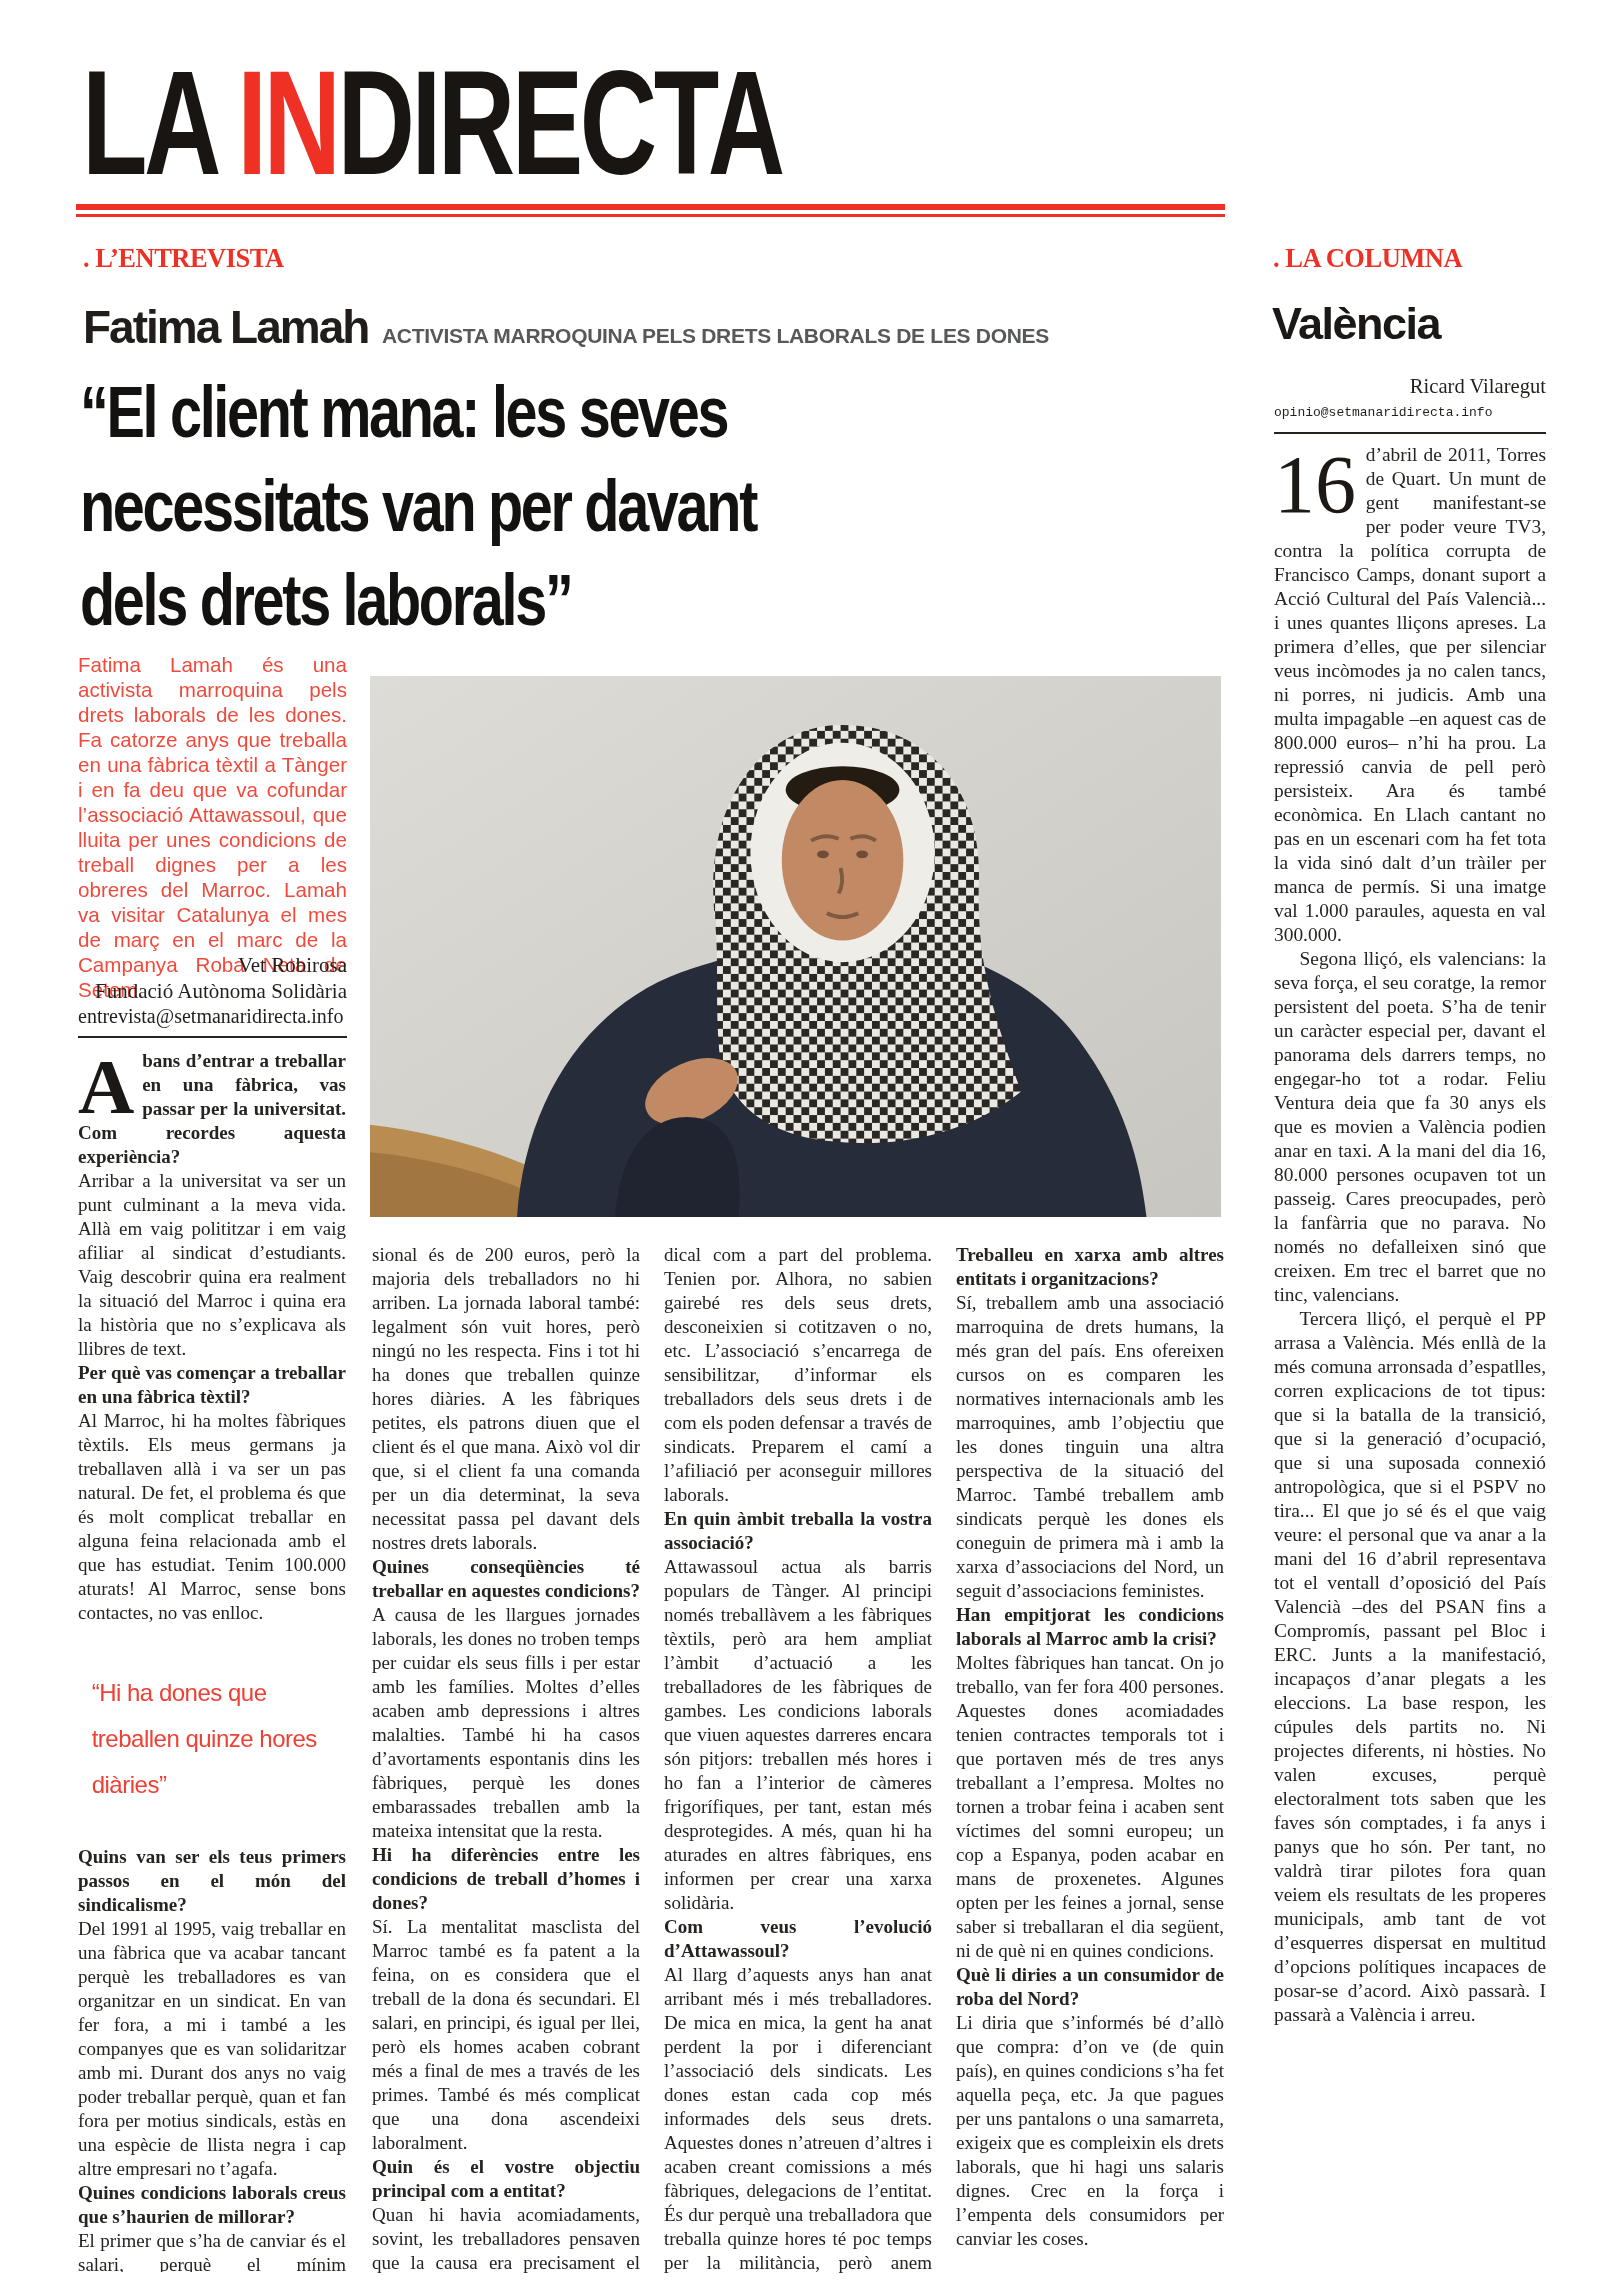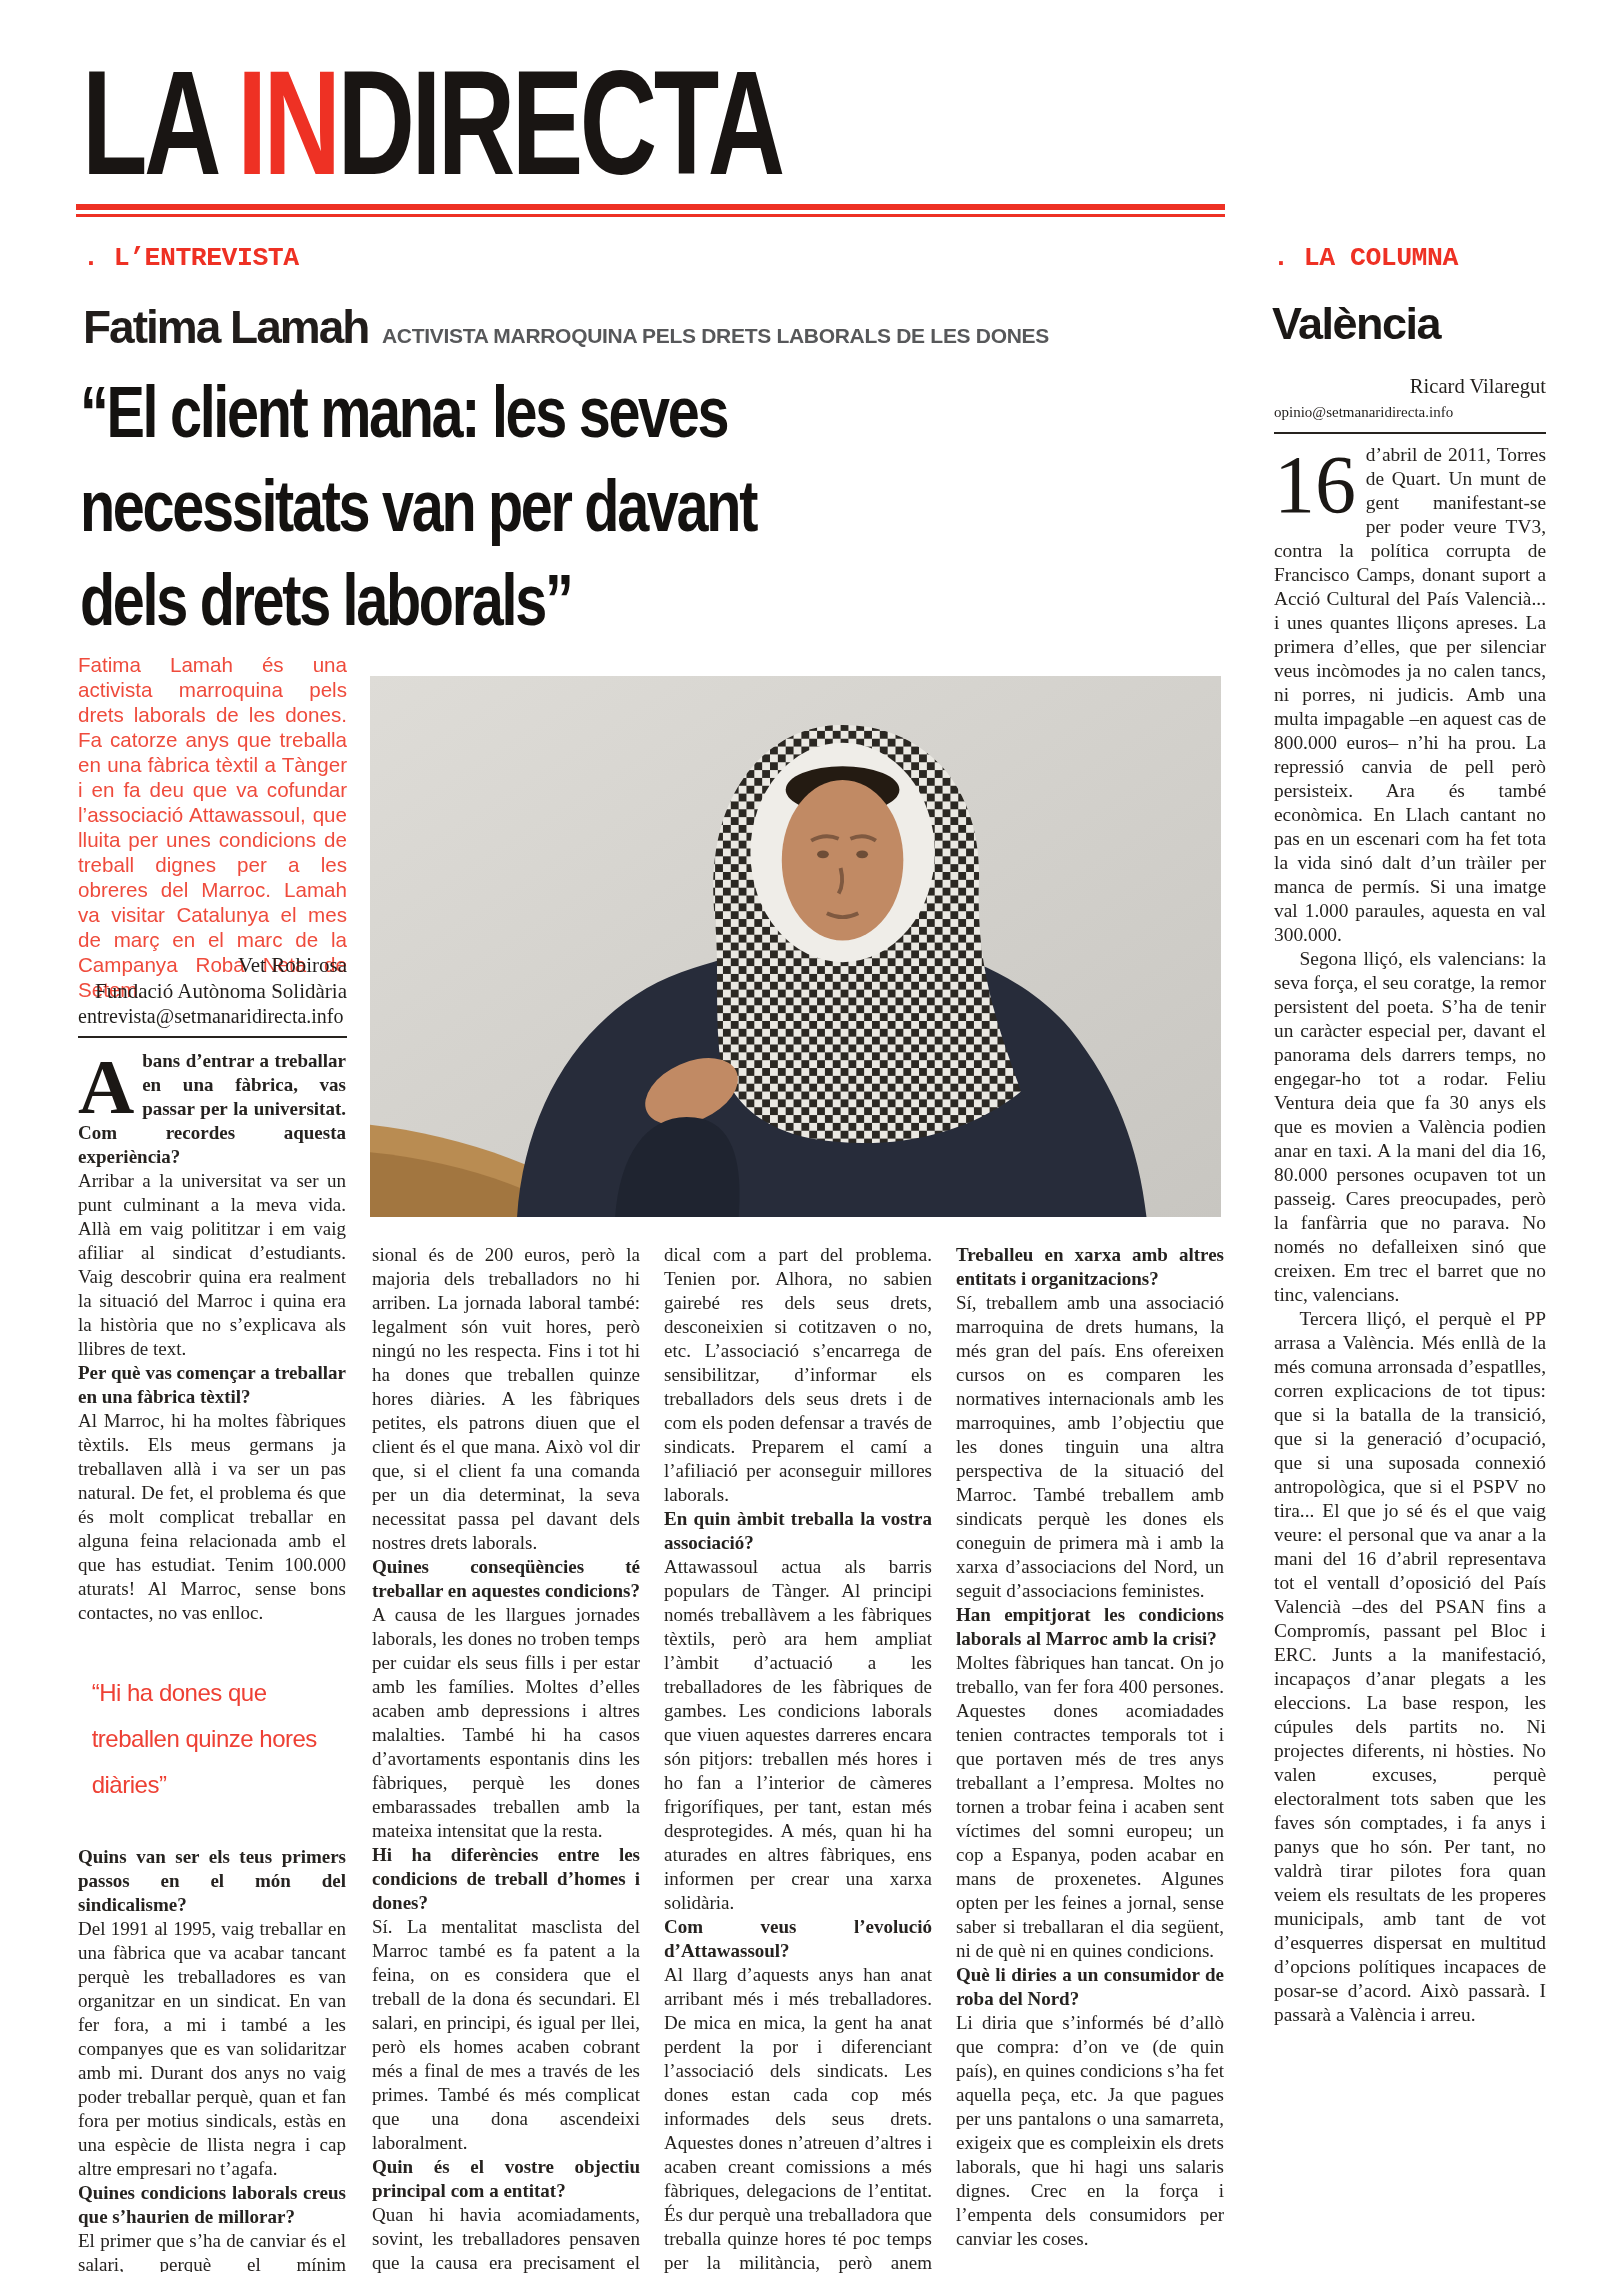--- a/index.html
+++ b/index.html
@@ -10,21 +10,21 @@
   .masthead{position:absolute;left:82px;top:45px;margin:0;white-space:nowrap;
     font-family:"Liberation Sans","DejaVu Sans",sans-serif;font-weight:bold;
     font-size:149px;line-height:1.05;letter-spacing:-4.9px;color:#191513;
     transform:scaleX(.72);transform-origin:left top;}
   .mh-la{margin-right:.18em;}
   .mh-red{color:#ee3124;}
   .head-rules{position:absolute;left:76px;top:204px;width:1149px;}
   .rule-a{height:5.9px;background:#ee3124;}
   .rule-b{height:2.9px;background:#ee3124;margin-top:3.9px;}
 
-  .section-label{position:absolute;margin:0;font-family:Liberation Mono, monospace;
+  .section-label{position:absolute;margin:0;font-family:Liberation Serif, serif;
     font-weight:bold;font-size:26.5px;letter-spacing:-0.5px;color:#ee3124;white-space:nowrap;}
   #label-entrevista{left:83px;top:243px;}
   #label-columna{left:1273px;top:243px;text-align:center;}
 
   
   .kicker{position:absolute;left:83px;top:300px;white-space:nowrap;}
   .kicker-name{font-family:"Liberation Sans","DejaVu Sans",sans-serif;font-weight:bold;
     font-size:46px;letter-spacing:-2px;color:#211d1b;}
   .kicker-role{font-family:Liberation Sans, sans-serif;font-weight:bold;
     font-size:21px;letter-spacing:-0.3px;color:#57585a;margin-left:13.7px;}
@@ -66,21 +66,21 @@
 
   
   .photo{position:absolute;left:370px;top:676px;width:851px;height:541px;display:block;}
 
   
   #sidebar-title{position:absolute;left:1272px;top:298px;margin:0;
     font-family:"Liberation Sans","DejaVu Sans",sans-serif;font-weight:bold;
     font-size:45px;letter-spacing:-1.5px;color:#1b1816;}
   #byline-column{left:1274px;top:374px;width:272px;}
   #byline-column .author{font-size:20.6px;}
-  #byline-column .email{font-size:15px;}
+  #byline-column .email{font-size:13px;font-family:Liberation Mono, monospace;}
   #sb-body{position:absolute;left:1274px;top:443px;width:272px;height:1843px;overflow:hidden;
     font-size:19.4px;line-height:24px;text-align:justify;color:#262320;}
   #sb-body p{margin:0;}
   #sb-body p.indent{text-indent:25.5px;}
   .dropcap16{float:left;font-size:82px;line-height:63px;padding:9.8px 9.8px 0 0;color:#1b1815;}
 </style>
 </head>
 <body>
 
 <div class="page">

